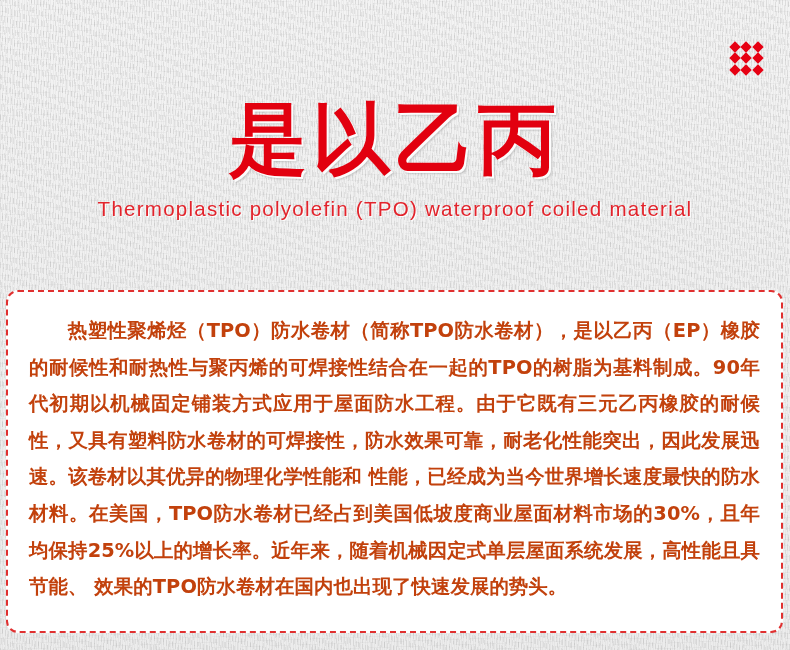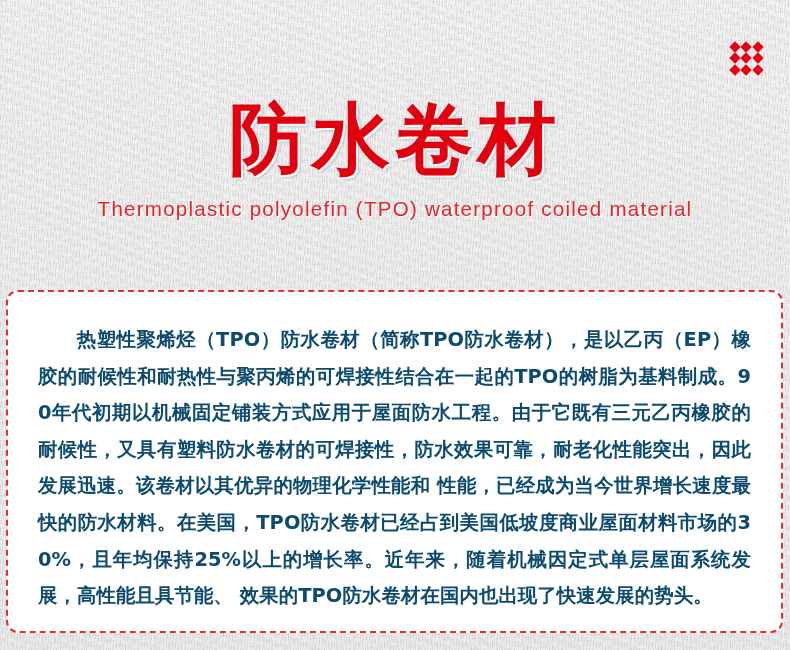--- a/index.html
+++ b/index.html
@@ -126,26 +126,26 @@
     width: 777px;
     height: 343px;
     box-sizing: border-box;
     border: 2px dashed #e03030;
     border-radius: 12px;
     background: #ffffff;
     z-index: 2;
     overflow: hidden;
   }
   #body-text {
-    margin: 17px;
+    margin: 8px;
     padding: 13px 13px 0 13px;
     font-size: 19.4px;
     line-height: 36.6px;
     font-weight: bold;
-    color: #0c4a6e;
+    color: #c2410c;
     text-align: justify;
     text-justify: inter-character;
     text-indent: 2em;
     letter-spacing: 0.1px;
     font-family: "DejaVu Sans", "Liberation Sans", sans-serif;
     word-break: break-all;
   }
 </style>
 </head>
 <body>
@@ -160,21 +160,21 @@
     <span class="dot"></span>
     <span class="dot"></span>
     <span class="dot"></span>
     <span class="dot"></span>
     <span class="dot"></span>
     <span class="dot"></span>
     <span class="dot"></span>
   </div>
 
   <div id="heading-block">
-    <h1 id="page-title">防水卷材</h1>
+    <h1 id="page-title">是以乙丙</h1>
     <div id="page-subtitle">Thermoplastic polyolefin (TPO) waterproof coiled material</div>
   </div>
 
   <div id="content-box">
     <p id="body-text">热塑性聚烯烃（TPO）防水卷材（简称TPO防水卷材），是以乙丙（EP）橡胶的耐候性和耐热性与聚丙烯的可焊接性结合在一起的TPO的树脂为基料制成。90年代初期以机械固定铺装方式应用于屋面防水工程。由于它既有三元乙丙橡胶的耐候性，又具有塑料防水卷材的可焊接性，防水效果可靠，耐老化性能突出，因此发展迅速。该卷材以其优异的物理化学性能和 性能，已经成为当今世界增长速度最快的防水材料。在美国，TPO防水卷材已经占到美国低坡度商业屋面材料市场的30%，且年均保持25%以上的增长率。近年来，随着机械因定式单层屋面系统发展，高性能且具节能、 效果的TPO防水卷材在国内也出现了快速发展的势头。</p>
   </div>
 
 </div>
 
 </body></html>

